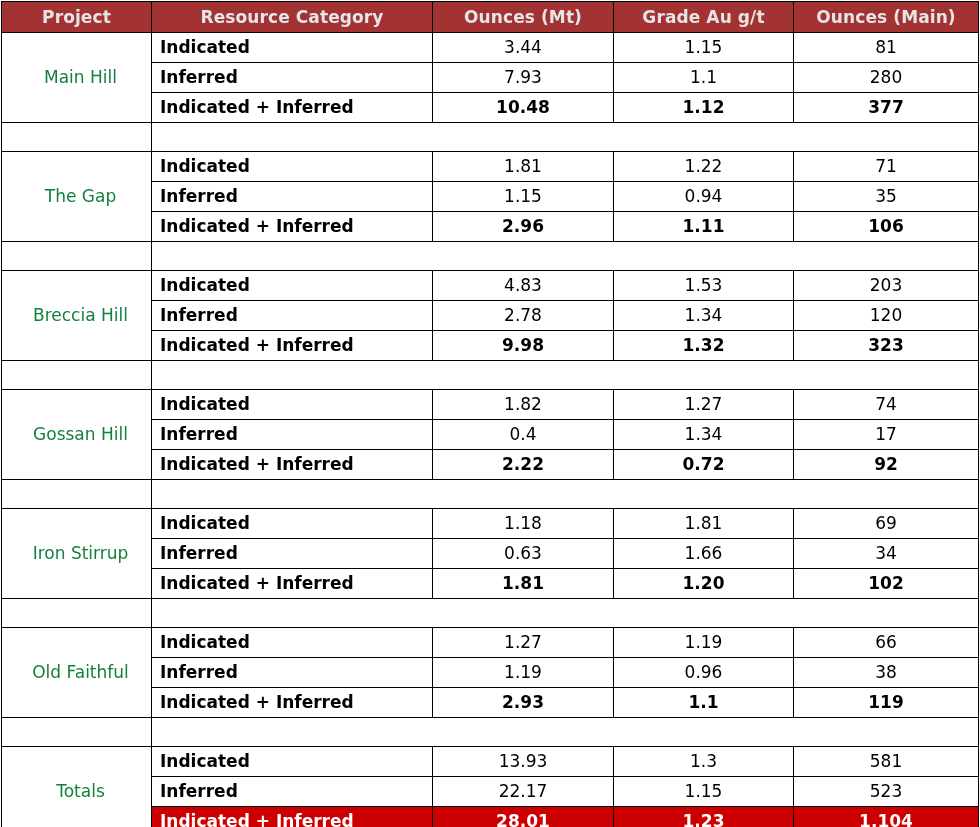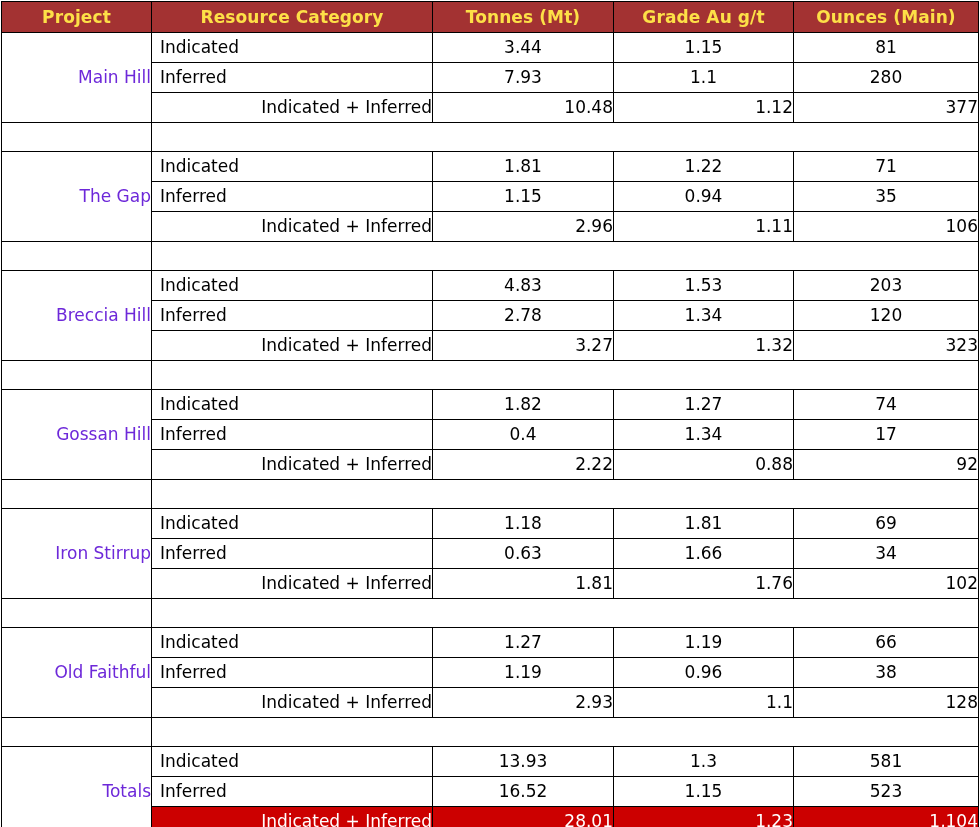--- a/index.html
+++ b/index.html
@@ -28,47 +28,47 @@
   th, td {
     border: 1px solid #000000;
     padding: 0;
     font-size: 17px;
     line-height: 1;
     height: 30px;
     box-sizing: border-box;
   }
   thead th {
     background: #A33232;
-    color: #fde047;
+    color: #e5e5e5;
     font-weight: bold;
     text-align: center;
     height: 31px;
     font-size: 17px;
     letter-spacing: 0.1px;
   }
   td.project-cell {
-    text-align: right;
+    text-align: center;
     vertical-align: middle;
     padding-left: 8px;
     font-size: 17px;
-    color: #6d28d9;
+    color: #15803d;
   }
   td.cat-cell {
     text-align: left;
     padding-left: 8px;
     color: #000000;
+    font-weight: bold;
   }
   td.num-cell {
     text-align: center;
     color: #000000;
   }
   tr.total-row td.cat-cell,
   tr.total-row td.num-cell {
-    font-weight: normal;
-    text-align: right;
+    font-weight: bold;
   }
   tr.spacer-row td {
     height: 29px;
     border-left: 1px solid #000000;
     border-right: 1px solid #000000;
     border-top: 1px solid #000000;
     border-bottom: 1px solid #000000;
     background: #ffffff;
   }
   tr.spacer-row td.spacer-wide {
@@ -93,21 +93,21 @@
     <col class="c-project">
     <col class="c-category">
     <col class="c-tonnes">
     <col class="c-grade">
     <col class="c-ounces">
   </colgroup>
   <thead>
     <tr>
       <th>Project</th>
       <th>Resource Category</th>
-      <th>Tonnes (Mt)</th>
+      <th>Ounces (Mt)</th>
       <th>Grade Au g/t</th>
       <th>Ounces (Main)</th>
     </tr>
   </thead>
   <tbody id="table-body">
       <tr>
         <td class="project-cell" rowspan="3">Main Hill</td>
         <td class="cat-cell">Indicated</td>
         <td class="num-cell">3.44</td>
         <td class="num-cell">1.15</td>
@@ -160,21 +160,21 @@
         <td class="num-cell">203</td>
       </tr>
       <tr>
         <td class="cat-cell">Inferred</td>
         <td class="num-cell">2.78</td>
         <td class="num-cell">1.34</td>
         <td class="num-cell">120</td>
       </tr>
       <tr class="total-row">
         <td class="cat-cell">Indicated + Inferred</td>
-        <td class="num-cell">3.27</td>
+        <td class="num-cell">9.98</td>
         <td class="num-cell">1.32</td>
         <td class="num-cell">323</td>
       </tr>
       <tr class="spacer-row">
         <td></td>
         <td class="spacer-wide" colspan="4"></td>
       </tr>
       <tr>
         <td class="project-cell" rowspan="3">Gossan Hill</td>
         <td class="cat-cell">Indicated</td>
@@ -184,21 +184,21 @@
       </tr>
       <tr>
         <td class="cat-cell">Inferred</td>
         <td class="num-cell">0.4</td>
         <td class="num-cell">1.34</td>
         <td class="num-cell">17</td>
       </tr>
       <tr class="total-row">
         <td class="cat-cell">Indicated + Inferred</td>
         <td class="num-cell">2.22</td>
-        <td class="num-cell">0.88</td>
+        <td class="num-cell">0.72</td>
         <td class="num-cell">92</td>
       </tr>
       <tr class="spacer-row">
         <td></td>
         <td class="spacer-wide" colspan="4"></td>
       </tr>
       <tr>
         <td class="project-cell" rowspan="3">Iron Stirrup</td>
         <td class="cat-cell">Indicated</td>
         <td class="num-cell">1.18</td>
@@ -207,21 +207,21 @@
       </tr>
       <tr>
         <td class="cat-cell">Inferred</td>
         <td class="num-cell">0.63</td>
         <td class="num-cell">1.66</td>
         <td class="num-cell">34</td>
       </tr>
       <tr class="total-row">
         <td class="cat-cell">Indicated + Inferred</td>
         <td class="num-cell">1.81</td>
-        <td class="num-cell">1.76</td>
+        <td class="num-cell">1.20</td>
         <td class="num-cell">102</td>
       </tr>
       <tr class="spacer-row">
         <td></td>
         <td class="spacer-wide" colspan="4"></td>
       </tr>
       <tr>
         <td class="project-cell" rowspan="3">Old Faithful</td>
         <td class="cat-cell">Indicated</td>
         <td class="num-cell">1.27</td>
@@ -231,36 +231,36 @@
       <tr>
         <td class="cat-cell">Inferred</td>
         <td class="num-cell">1.19</td>
         <td class="num-cell">0.96</td>
         <td class="num-cell">38</td>
       </tr>
       <tr class="total-row">
         <td class="cat-cell">Indicated + Inferred</td>
         <td class="num-cell">2.93</td>
         <td class="num-cell">1.1</td>
-        <td class="num-cell">128</td>
+        <td class="num-cell">119</td>
       </tr>
       <tr class="spacer-row">
         <td></td>
         <td class="spacer-wide" colspan="4"></td>
       </tr>
       <tr>
         <td class="project-cell" rowspan="3">Totals</td>
         <td class="cat-cell">Indicated</td>
         <td class="num-cell">13.93</td>
         <td class="num-cell">1.3</td>
         <td class="num-cell">581</td>
       </tr>
       <tr>
         <td class="cat-cell">Inferred</td>
-        <td class="num-cell">16.52</td>
+        <td class="num-cell">22.17</td>
         <td class="num-cell">1.15</td>
         <td class="num-cell">523</td>
       </tr>
       <tr class="total-row grand-total">
         <td class="cat-cell">Indicated + Inferred</td>
         <td class="num-cell">28.01</td>
         <td class="num-cell">1.23</td>
         <td class="num-cell">1,104</td>
       </tr>
     </tbody>

